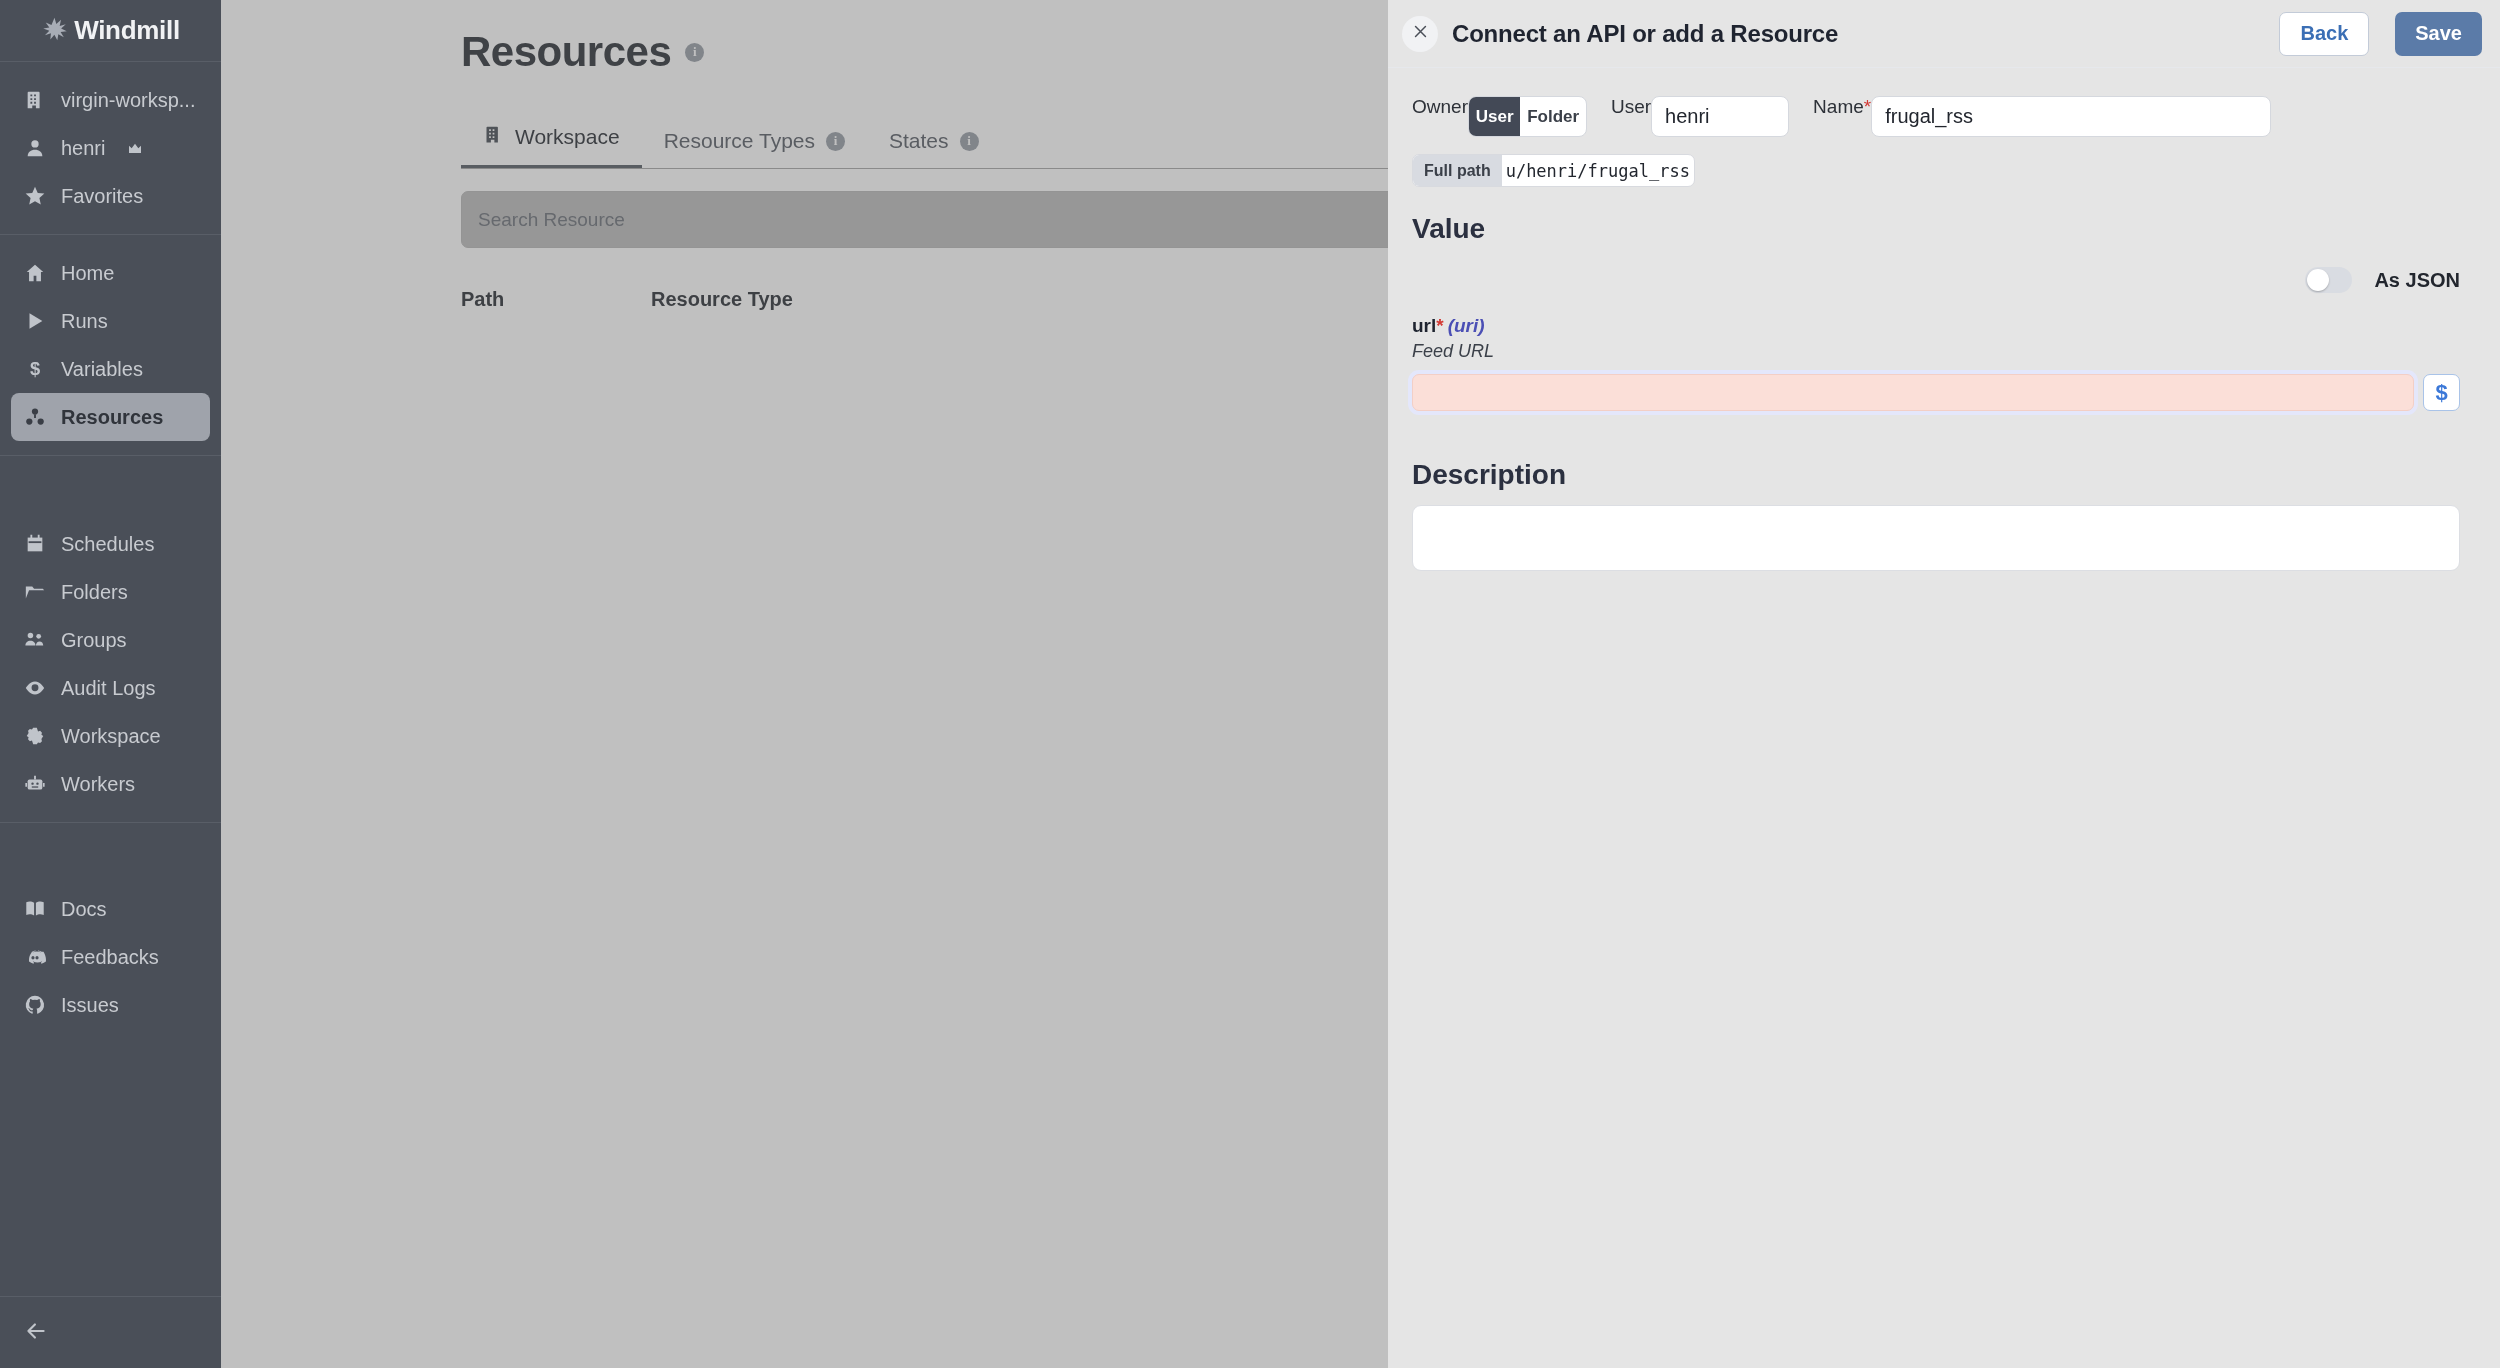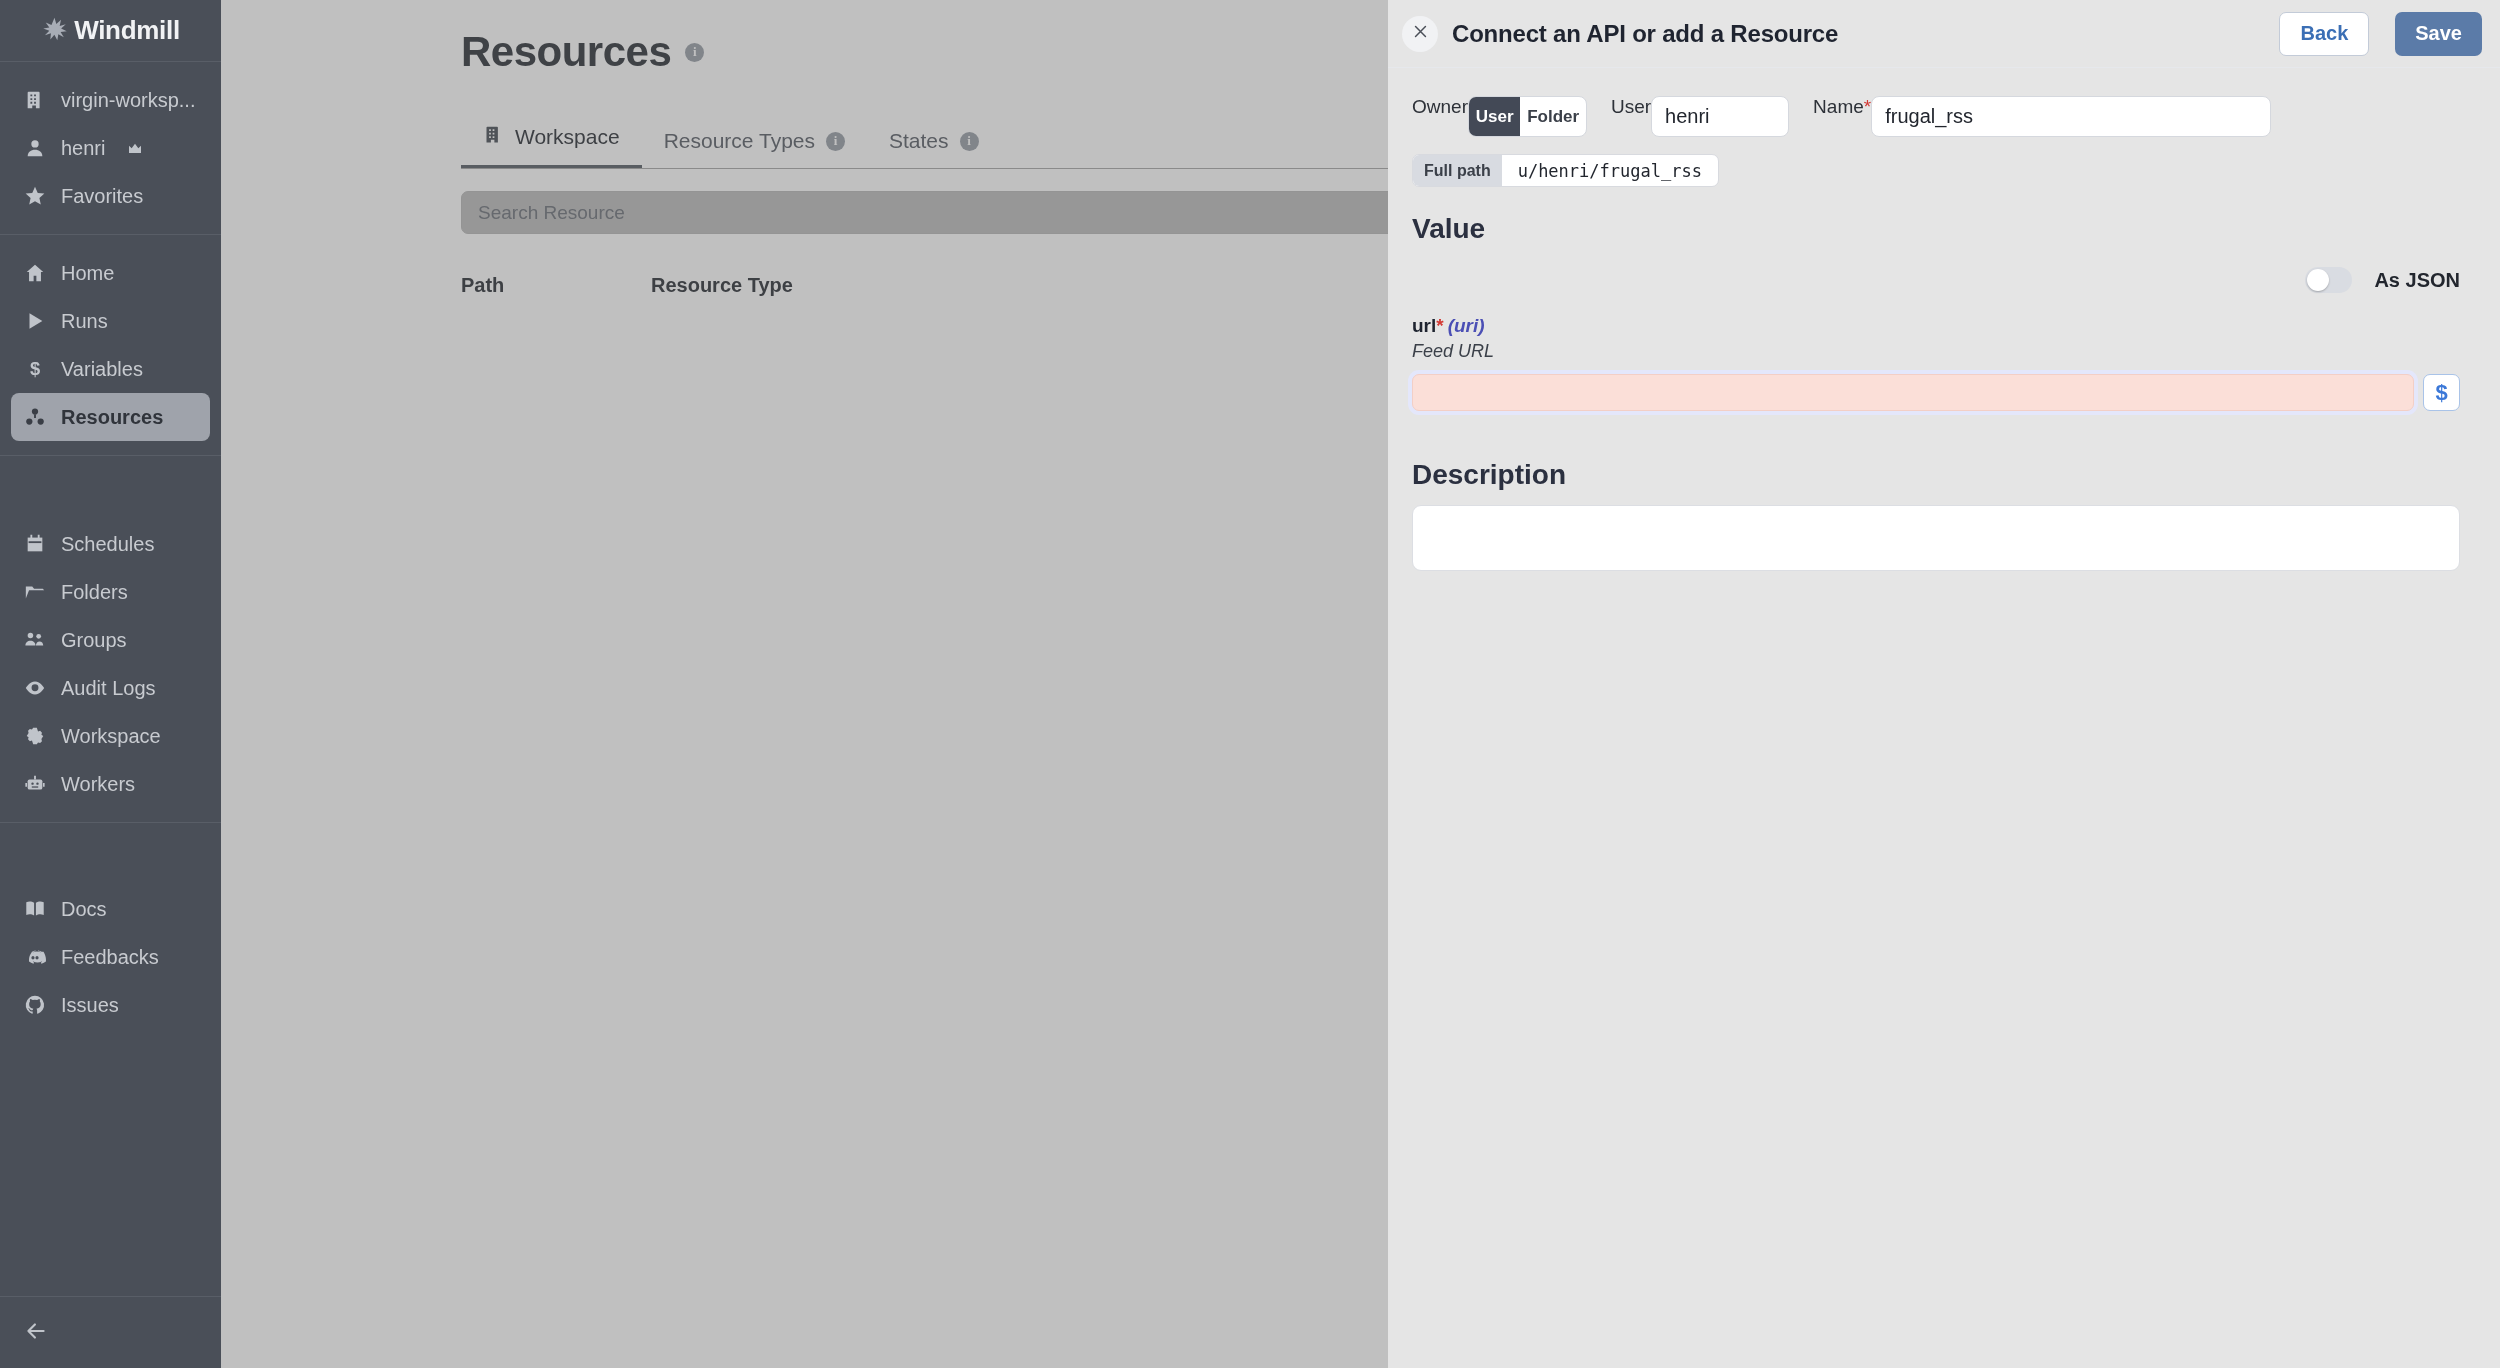--- a/index.html
+++ b/index.html
@@ -69,21 +69,21 @@
   .tabs { display: flex; align-items: flex-end; gap: 0; margin-top: 48px; }
   .tab {
     display: flex; align-items: center; gap: 11px;
     padding: 0 22px 15px 22px; font-size: 21px; color: #5a5f68;
   }
   .tab.active { color: #2d3138; border-bottom: 3px solid #5a5f68; }
   .tab svg { width: 21px; height: 21px; fill: #4a4f58; }
   .tabs-rule { height: 1px; background: #a8a8a8; margin-right: 0; }
   .search-box {
     margin-top: 22px; margin-right: 0;
-    height: 43px; width: 980px;
+    height: 57px; width: 980px;
     border: 1px solid #b9b9b9; border-radius: 7px;
     background: #bdbdbd;
     display: flex; align-items: center; padding: 12px 16px;
     color: #6e737b; font-size: 19px;
   }
   .tbl-head { display: flex; margin-top: 40px; font-size: 20px; font-weight: bold; color: #2d3138; }
   .tbl-head .c1 { width: 190px; }
 
   .dim-overlay {
     position: absolute; inset: 0;
@@ -151,21 +151,21 @@
     border-radius: 7px; overflow: hidden; background: #ffffff;
   }
   .fp-label {
     background: #d8dbe1; color: #3b4049;
     font-size: 16px; font-weight: bold;
     display: flex; align-items: center; padding: 0 11px;
   }
   .fp-value {
     font-family: "DejaVu Sans Mono", monospace;
     font-size: 17px; color: #22262e;
-    display: flex; align-items: center; padding: 0 16px;
+    display: flex; align-items: center; padding: 0 4px;
   }
 
   .sec-title { font-size: 28px; font-weight: bold; color: #2b3040; margin-top: 26px; }
 
   .json-row { display: flex; align-items: center; justify-content: flex-end; gap: 22px; margin-top: 22px; }
   .toggle {
     width: 47px; height: 26px; border-radius: 13px; background: #d9dce2;
     position: relative; flex: 0 0 47px;
   }
   .toggle .knob {

